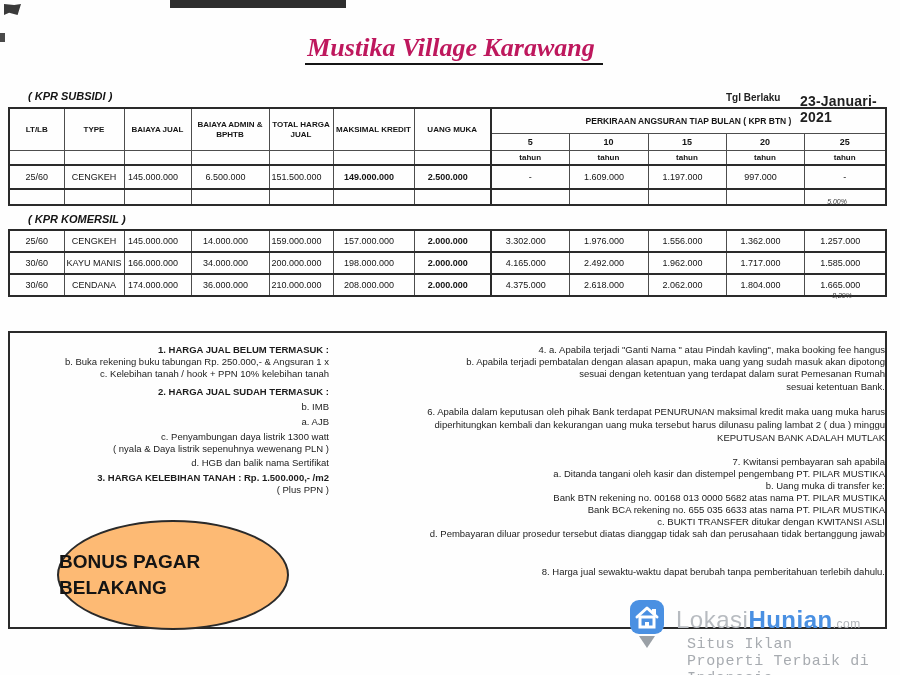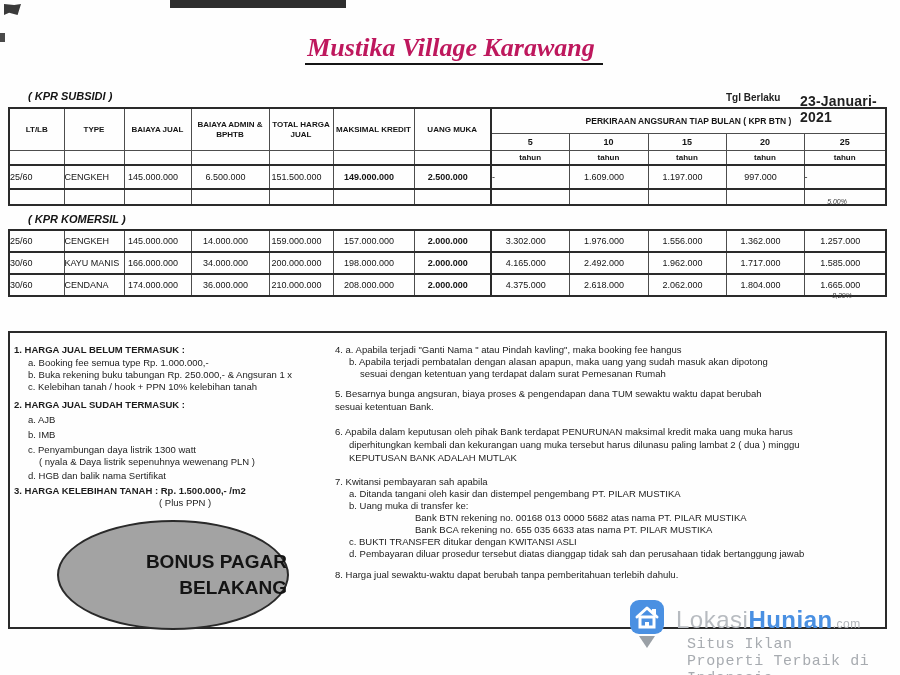--- a/index.html
+++ b/index.html
@@ -29,44 +29,44 @@
   table.price{border:2px solid #2a2a2a;}
   td.seg{border-left:2px solid #2a2a2a !important;}
   .hc{font-weight:bold;text-align:center;font-size:8px;white-space:normal !important;line-height:1.25;padding:1px 2px !important;}
   .angsuran{font-weight:bold;text-align:center;font-size:8.5px;height:24px;}
   .yr{font-weight:bold;text-align:center;font-size:9px;height:16px;}
   .tah{font-weight:bold;text-align:center;font-size:8px;}
   tr.rtahun td{height:13px;}
   tr.rdata td{height:22px;border-top:2px solid #2a2a2a;border-bottom:2px solid #2a2a2a;}
   tr.rempty td{height:14px;}
   tr.krow td{height:20px;border-top:2px solid #2a2a2a;}
-  .tc{text-align:left;}
+  .tc{text-align:center;}
   .tr{text-align:center;padding-right:9px !important;}
   .b{font-weight:bold;}
 
   .pct{position:absolute;font-size:7px;font-style:italic;color:#3a3a3a;width:80px;text-align:right;}
 
   
   .termsbox{position:absolute;left:8px;top:331px;width:875px;height:294px;border:2px solid #2a2a2a;background:transparent;}
   .col{position:absolute;font-size:9.5px;line-height:12px;color:#1c1c1c;}
   .colL{left:14px;top:344px;width:315px;}
   .colR{left:335px;top:344px;width:550px;white-space:nowrap;}
-  .ln{min-height:12px;}
+  .ln{min-height:12px;text-align:right;}
   .ind1{padding-left:14px;}
   .ind2{padding-left:25px;}
   .ind3{padding-left:80px;}
   .indP{padding-left:145px;}
   .bold{font-weight:bold;}
   .mt1{margin-top:1px;}.mt2{margin-top:2px;}.mt3{margin-top:3px;}.mt6{margin-top:6px;}
-  .mt8{margin-top:8px;}.mt9{margin-top:9px;}.mt12{margin-top:12px;}.mt13{margin-top:13px;}
+  .mt8{margin-top:8px;}.mt9{margin-top:26px;}.mt12{margin-top:12px;}.mt13{margin-top:13px;}
 
   
   .oval{position:absolute;left:57px;top:520px;width:228px;height:106px;border:2px solid #2a2a2a;
-        border-radius:50%;display:flex;align-items:center;justify-content:center;text-align:right;
-        font-weight:bold;font-size:19px;line-height:1.35;color:#141414;background:#a3a3a3;}
+        border-radius:50%;display:flex;align-items:center;justify-content:center;text-align:left;
+        font-weight:bold;font-size:19px;line-height:1.35;color:#141414;background:#fdba74;}
 
   
   .logo{position:absolute;left:628px;top:596px;width:250px;height:60px;}
   .logo .icon{position:absolute;left:0;top:2px;}
   .logo .word{position:absolute;left:48px;top:10px;font-size:24px;letter-spacing:.5px;}
   .logo .g1{color:#b7bbc0;text-align:right;}
   .logo .g2{color:#4a90e2;font-weight:bold;}
   .logo .tld{font-size:12px;color:#b0b4b9;}
   .logo .tag{position:absolute;left:59px;top:40px;font-size:15px;color:#a7abb0;letter-spacing:.6px;font-family:Liberation Mono, monospace;}
 </style>
@@ -228,38 +228,36 @@
     </tr>
   </tbody>
     </table>
 
   <div class="pct" style="top:292px;left:772px;">8,29%</div>
 
   <div class="termsbox"></div>
 
   <div class="col colL">
     <div class="ln bold">1. HARGA JUAL BELUM  TERMASUK :</div>
-    <div class="ln ind1 mt1">a.  Booking fee semua type Rp. 1.000.000,-</div>
     <div class="ln ind1">b.  Buka rekening buku tabungan Rp. 250.000,-  &amp; Angsuran 1 x</div>
     <div class="ln ind1">c.  Kelebihan tanah / hook + PPN 10% kelebihan tanah</div>
     <div class="ln bold mt6">2. HARGA JUAL SUDAH TERMASUK :</div>
+    <div class="ln ind1 mt3">b.  IMB</div>
     <div class="ln ind1 mt3">a.  AJB</div>
-    <div class="ln ind1 mt3">b.  IMB</div>
     <div class="ln ind1 mt3">c.  Penyambungan daya listrik 1300 watt</div>
     <div class="ln ind2">( nyala &amp; Daya listrik sepenuhnya wewenang PLN )</div>
     <div class="ln ind1 mt2">d.  HGB dan balik nama Sertifikat</div>
     <div class="ln bold mt3">3. HARGA KELEBIHAN TANAH  :  Rp.  1.500.000,- /m2</div>
     <div class="ln indP">( Plus PPN )</div>
   </div>
 
   <div class="col colR">
     <div class="ln">4.  a. Apabila  terjadi "Ganti  Nama " atau Pindah kavling", maka  booking fee hangus</div>
     <div class="ln ind1">b. Apabila terjadi pembatalan dengan alasan apapun, maka uang yang sudah masuk akan dipotong</div>
     <div class="ln ind2">sesuai dengan ketentuan yang terdapat dalam surat Pemesanan Rumah</div>
-    <div class="ln mt8">5. Besarnya bunga angsuran, biaya proses &amp; pengendapan dana TUM sewaktu waktu dapat berubah</div>
     <div class="ln mt1">sesuai ketentuan Bank.</div>
     <div class="ln mt13">6. Apabila dalam keputusan oleh pihak Bank terdapat PENURUNAN maksimal kredit maka uang muka  harus</div>
     <div class="ln ind1 mt1">diperhitungkan kembali dan kekurangan uang muka tersebut harus dilunasu paling lambat 2 ( dua )  minggu</div>
     <div class="ln ind1 mt1">KEPUTUSAN BANK ADALAH MUTLAK</div>
     <div class="ln mt12">7.  Kwitansi pembayaran sah apabila</div>
     <div class="ln ind1">a.  Ditanda tangani oleh kasir dan distempel pengembang PT. PILAR MUSTIKA</div>
     <div class="ln ind1">b.  Uang muka di transfer ke:</div>
     <div class="ln ind3">Bank BTN rekening no. 00168 013 0000 5682 atas nama PT. PILAR MUSTIKA</div>
     <div class="ln ind3">Bank BCA rekening no. 655 035 6633 atas nama PT. PILAR MUSTIKA</div>
     <div class="ln ind1">c.  BUKTI TRANSFER ditukar dengan KWITANSI ASLI</div>

